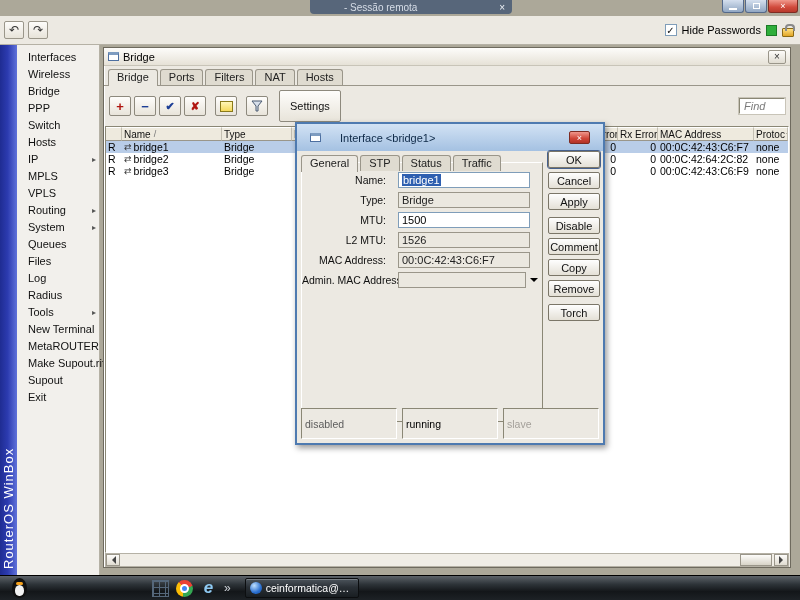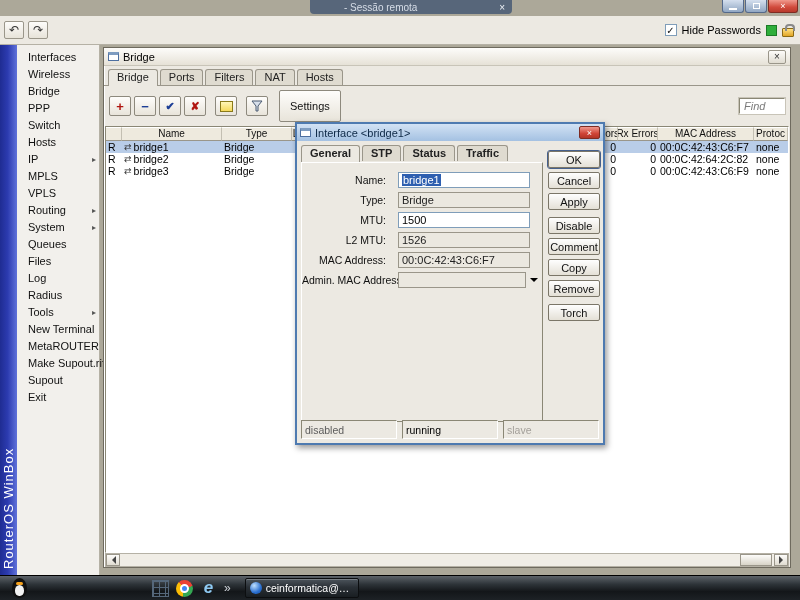--- a/index.html
+++ b/index.html
@@ -80,21 +80,21 @@
     background:linear-gradient(#fefdfb,#e8e4da); display:flex; align-items:center; color:#111; }
   .find-box { margin-left:auto; width:46px; height:16px; background:#fff;
     border:1px solid; border-color:#8a8775 #fff #fff #8a8775; outline:1px solid #c8c4b8;
     color:#7a7a7a; font-style:italic; padding-left:4px; display:flex; align-items:center; }
 
   .list-wrap { flex:1; margin:0 1px; border:1px solid; border-color:#8a8775 #fff #fff #8a8775;
     background:#fff; overflow:hidden; display:flex; flex-direction:column; }
   .grid { display:grid; grid-template-columns:16px 100px 70px 38px 46px 48px 38px 40px 38px 40px 38px 40px 96px 1fr; }
   .hrow { background:#eeeade; height:14px; font-size:10px; }
   .hcell { border-right:1px solid #c3bfb2; border-bottom:1px solid #9a968a; border-top:1px solid #fff;
-    padding:0 2px; white-space:nowrap; overflow:hidden; display:flex; align-items:center; color:#111;flex-direction:column; }
+    padding:0 2px; white-space:nowrap; overflow:hidden; display:flex; align-items:center; color:#111; }
   .sortg { color:#777; margin-left:3px; font-size:9px; }
   .hdd { margin-left:auto; font-size:7px; color:#333; }
   .drow { height:12px; font-size:10.5px; align-items:center; }
   .drow.selected { background:#b9cde8; }
   .cell { padding:0 2px; white-space:nowrap; overflow:hidden; display:flex; align-items:center; }
   .num { justify-content:flex-end; }
   .row-ico { font-size:9px; margin-right:2px; color:#333; }
 
   .hscroll { height:14px; margin:0 1px; background:#f0ede6; border:1px solid #b5b1a5;
     position:relative; display:flex; }
@@ -103,46 +103,46 @@
   .sbtn.right { position:absolute; right:0; }
   .tri-l { width:0; height:0; border:4px solid transparent; border-right-color:#444; margin-right:3px; }
   .tri-r { width:0; height:0; border:4px solid transparent; border-left-color:#444; margin-left:3px; }
   .thumb { position:absolute; right:16px; top:0; width:32px; height:12px; border:1px solid #9a968a;
     background:linear-gradient(#fdfcfa,#d8d4c8); }
   .bw-status { height:15px; display:flex; align-items:center; padding-left:5px; color:#111; font-size:10.5px; }
 
   
   .dialog { position:absolute; left:295px; top:122px; width:310px; height:323px; z-index:20;
     background:#ece9e2; border:2px solid #4e7ab0; box-shadow:2px 3px 6px rgba(0,0,0,.4); }
-  .dlg-title { height:17px; background:linear-gradient(#d2e2f4,#a4c1e2); display:flex; align-items:center;
-    padding:0 3px; color:#0d2846; }
+  .dlg-title { height:27px; background:linear-gradient(#d2e2f4,#a4c1e2); display:flex; align-items:center;
+    padding:0 13px; color:#0d2846;gap:15px; }
   .dlg-close { margin-left:auto; width:21px; height:13px; background:linear-gradient(#f0978c,#cf4437 60%,#b23427);
     border:1px solid #7e2b22; border-radius:2px; color:#fff; font-size:9px; display:flex;
     align-items:center; justify-content:center; }
-  .dlg-tabs { display:flex; padding:4px 4px 0; position:relative; z-index:2;font-weight:bold; }
+  .dlg-tabs { display:flex; padding:4px 4px 0; position:relative; z-index:2; }
   .dlg-panel { position:absolute; left:4px; top:38px; width:242px; height:260px;
     border:1px solid; border-color:#fff #8a8775 #8a8775 #fff; background:#ece9e2; padding-top:8px; }
   .frow { display:flex; align-items:center; height:17px; margin-bottom:3px; }
   .flabel { width:96px; text-align:right; padding-right:12px; font-size:10.5px; color:#111; white-space:nowrap; }
   .fctl { flex:1; height:16px; border:1px solid #7f9db9; background:#fff; padding:0 3px;
     display:flex; align-items:center; margin-right:12px; overflow:hidden; white-space:nowrap; }
   .fctl.disabled { background:#ebe8e0; border-color:#9a968a; color:#222; }
   .sel-text { background:#2e5fb0; color:#fff; padding:0 1px; }
   .fctl.combo { margin-right:12px; padding-right:0; }
   .spinner { margin-left:auto; width:13px; height:14px; border-left:1px solid #7f9db9; background:#ece9e2;
     display:flex; flex-direction:column; align-items:center; justify-content:center; gap:1px; }
   .spin-bar { width:7px; height:1px; background:#000; }
   .spin-tri { width:0; height:0; border:3px solid transparent; border-top-color:#000; }
   .dd-out { width:12px; display:flex; justify-content:center; margin-right:2px; }
   .dd-tri { width:0; height:0; border:4px solid transparent; border-top-color:#000; margin-top:4px; }
   .dlg-btn { position:absolute; left:251px; width:52px; height:17px; border:1px solid #7b7668; border-radius:2px;
     background:linear-gradient(#fefefe,#e4e0d6); display:flex; align-items:center; justify-content:center;
     color:#111; }
   .dlg-btn.default { outline:1px solid #46608c; }
-  .dlg-status { position:absolute; left:4px; right:4px; bottom:4px; height:19px; display:flex; gap:5px; }
+  .dlg-status { position:absolute; left:4px; right:4px; bottom:4px; height:31px; display:flex; gap:5px; }
   .seg { flex:1; border:1px solid; border-color:#8a8775 #fff #fff #8a8775; background:#ece9e2;
     font-size:10.5px; padding:0 3px; display:flex; align-items:center; }
   .seg.s0 { color:#5c5c5c; } .seg.s1 { color:#000; } .seg.s2 { color:#a4a09a; }
 
   
   .taskbar { position:absolute; left:0; top:575px; width:800px; height:25px; z-index:45;
     background:linear-gradient(#5d6369,#2d3338 35%,#131619 65%,#1d2226);
     border-top:1px solid #000; display:flex; align-items:center; }
   .start { margin-left:6px; width:26px; height:23px; display:flex; align-items:center; justify-content:center; }
   .tux { width:15px; height:20px; background:#101010; border-radius:50% 50% 46% 46%; position:relative; }

